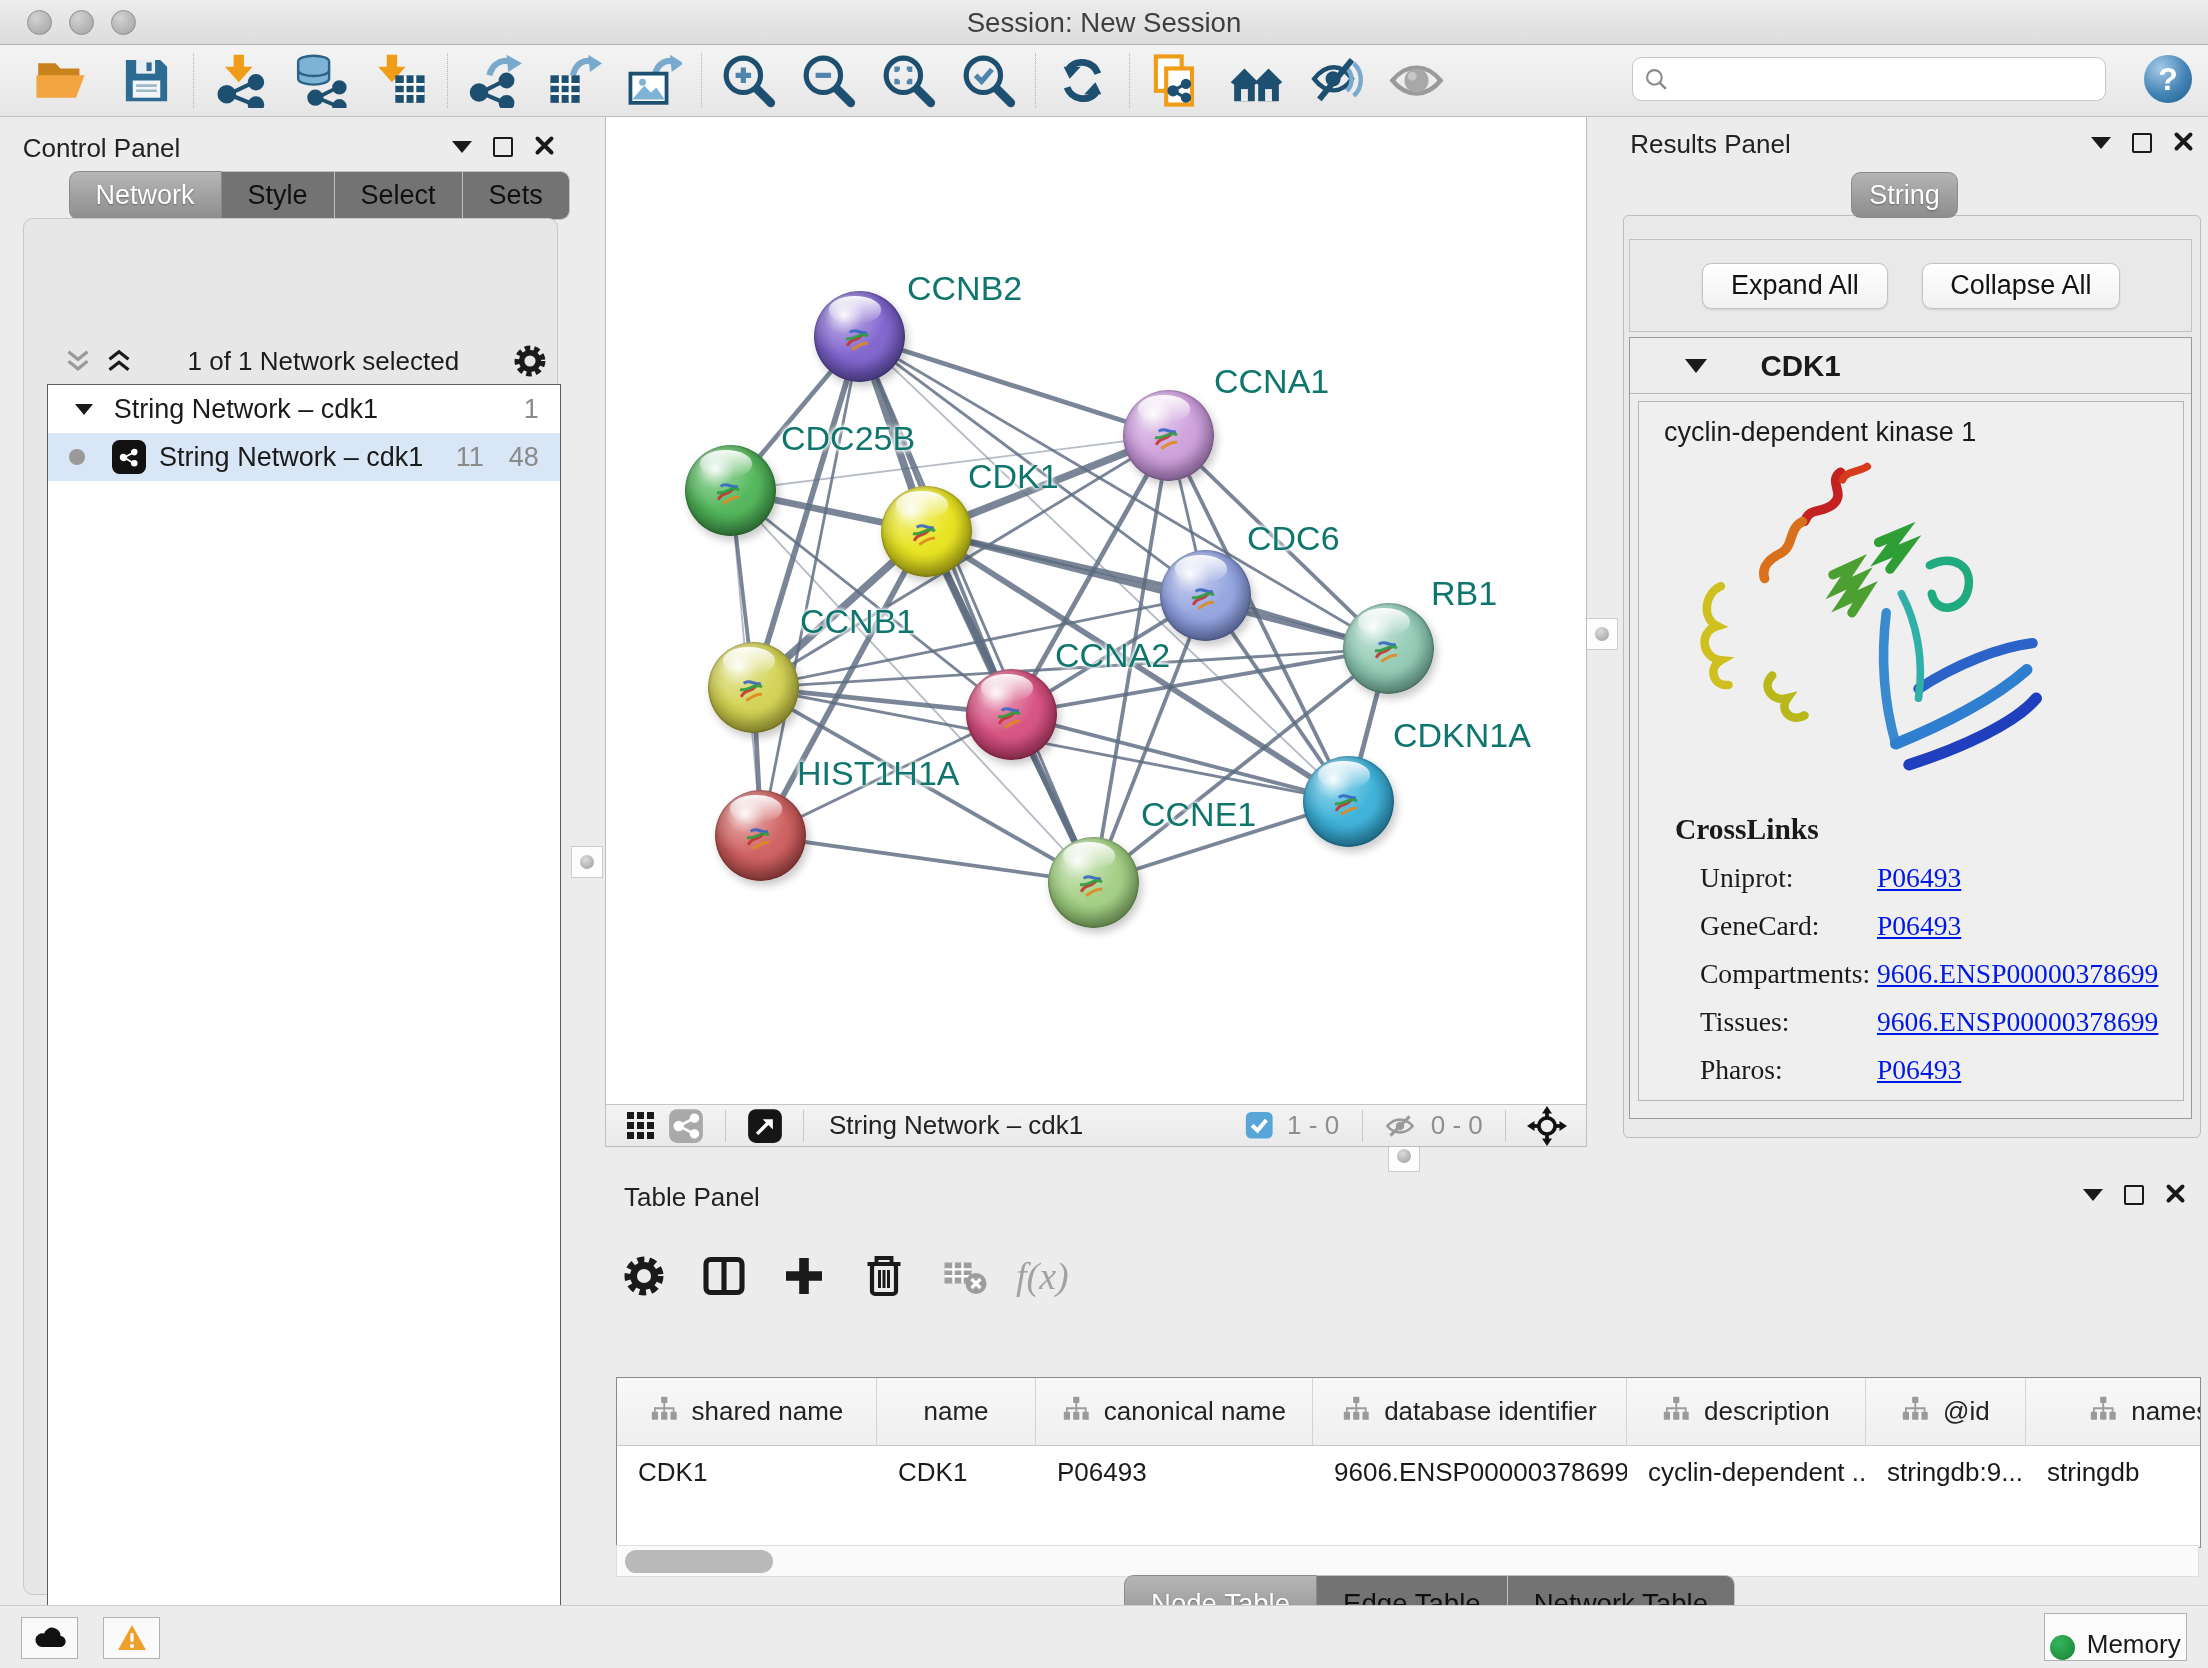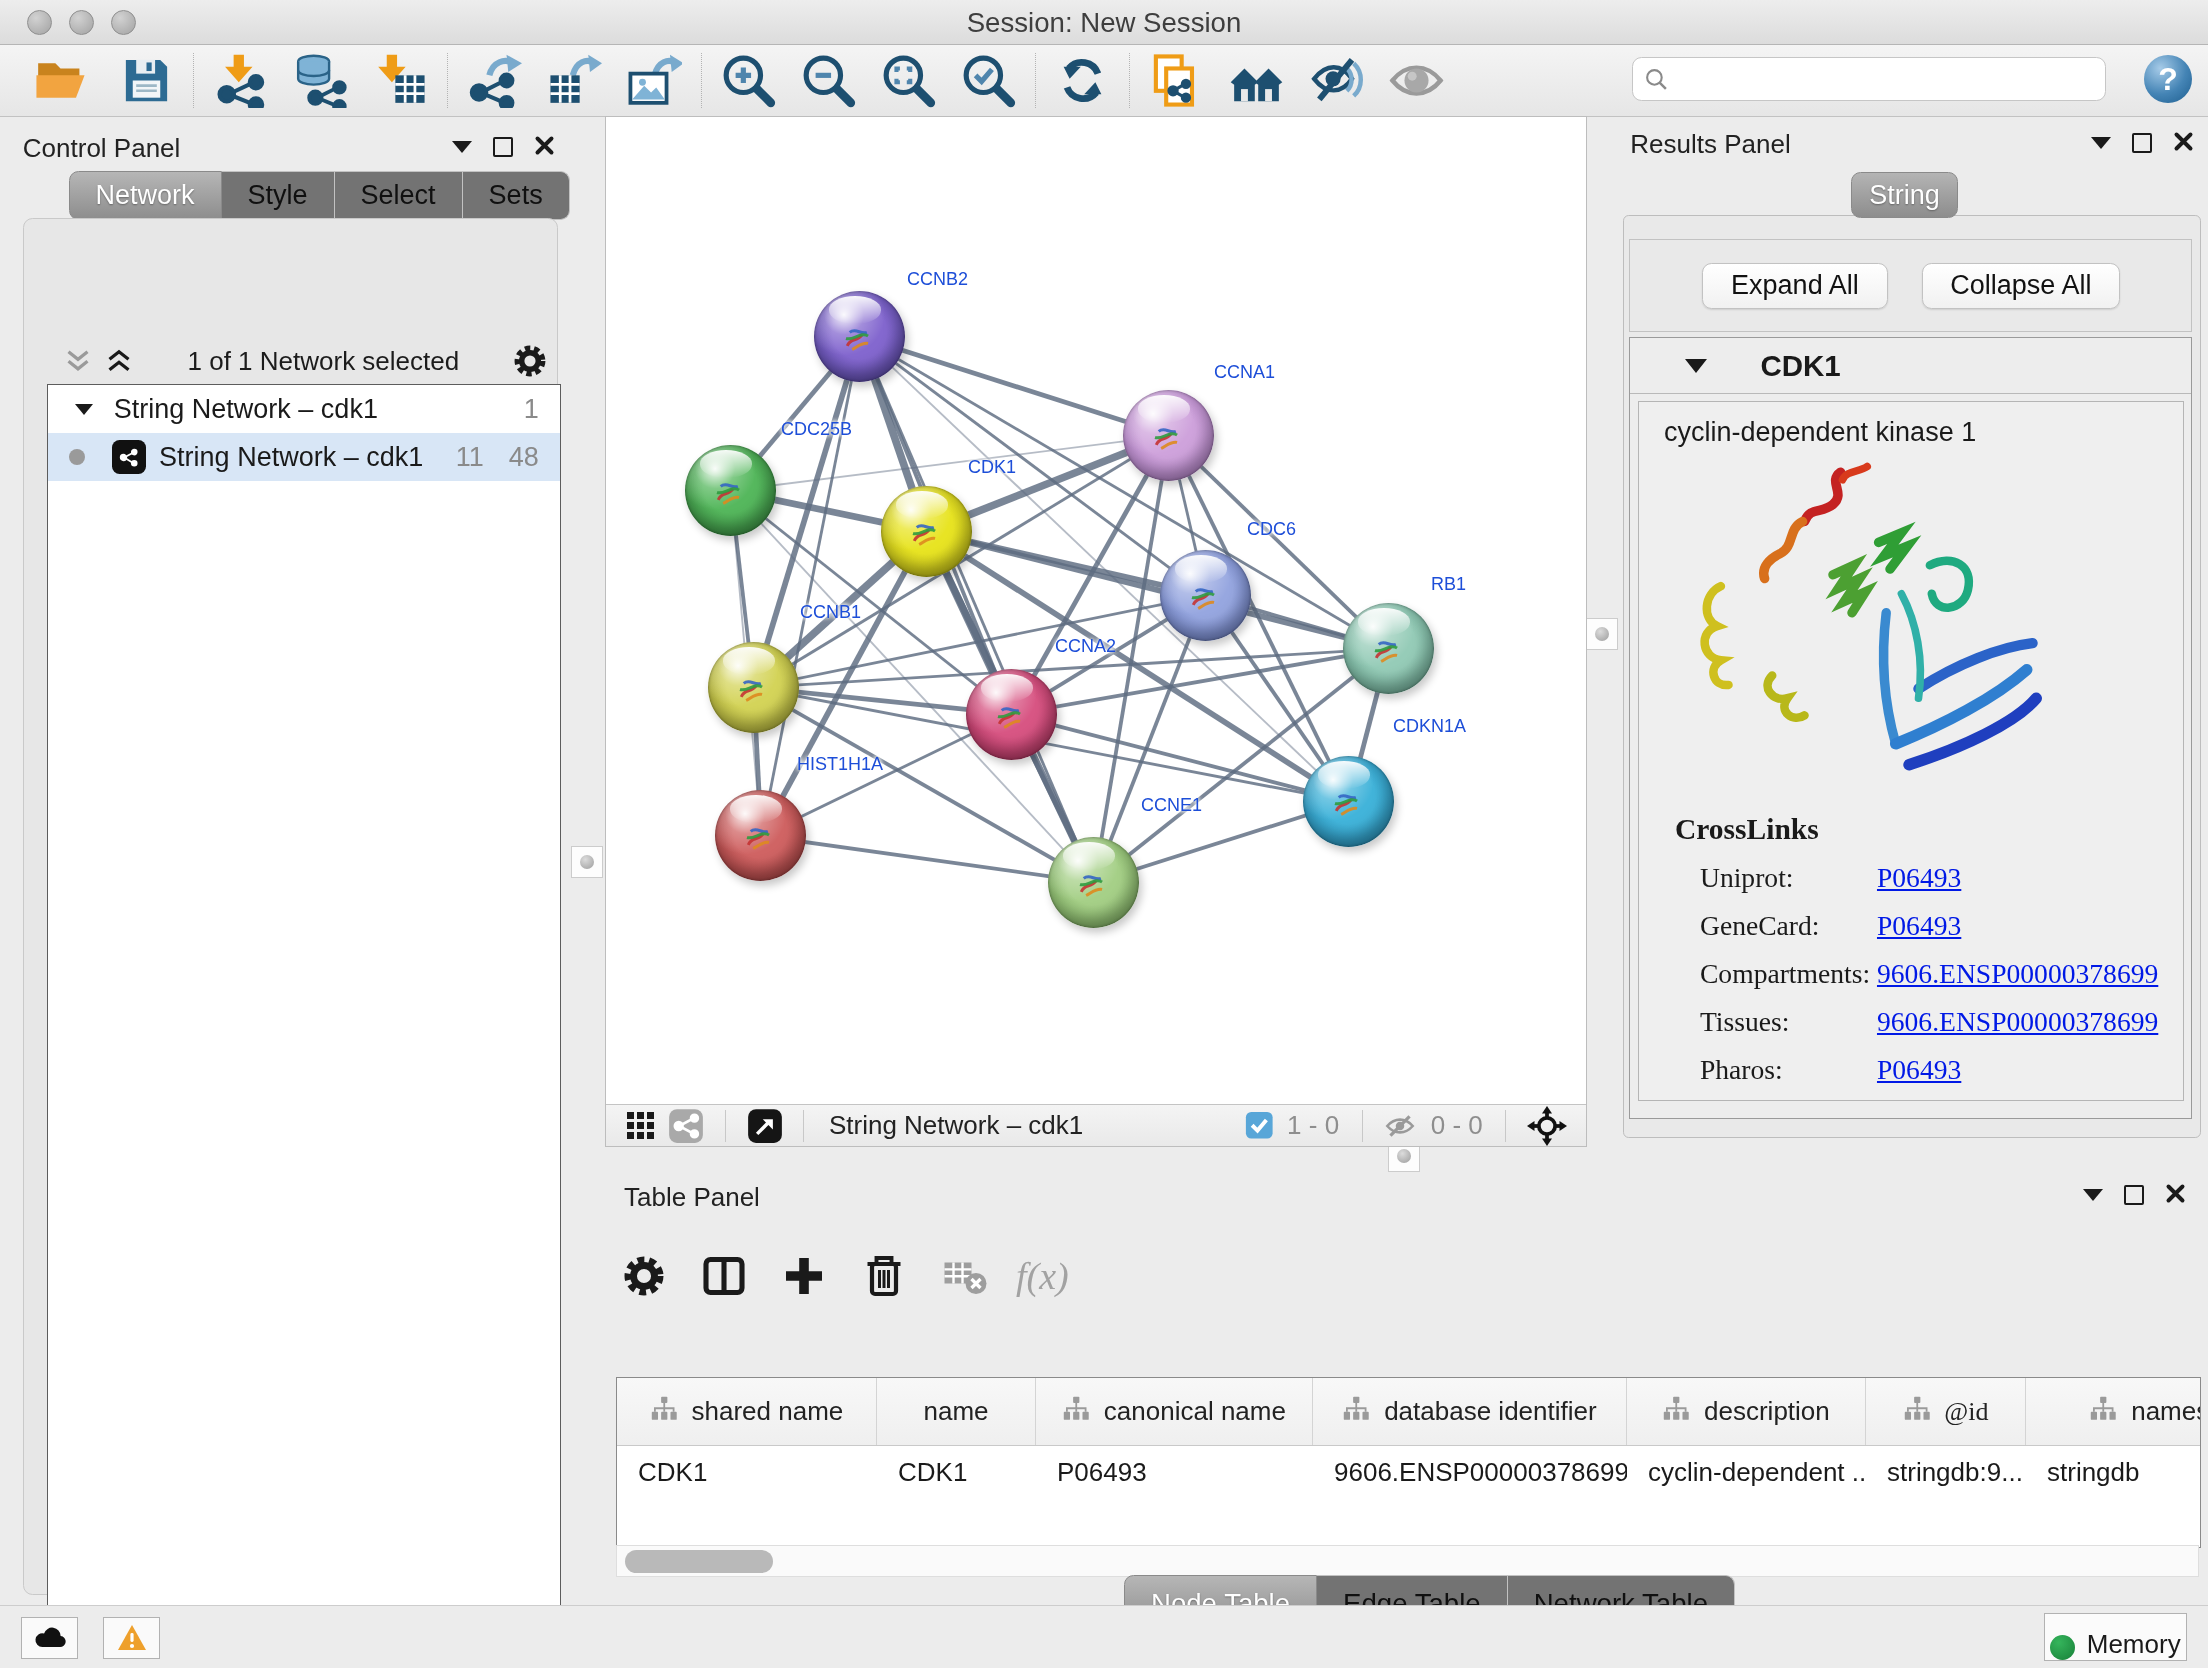--- a/index.html
+++ b/index.html
@@ -71,21 +71,21 @@
   #edges{position:absolute;left:0;top:0;z-index:1;}
   .node{position:absolute;width:91px;height:91px;border-radius:50%;z-index:2;
     background:
       radial-gradient(circle at 33% 26%, rgba(255,255,255,.95) 0%, rgba(255,255,255,.25) 22%, rgba(255,255,255,0) 45%),
       radial-gradient(circle at 50% 45%, var(--c) 40%, var(--d) 95%);
     box-shadow: inset -4.8px -9.5px 15px rgba(0,0,0,.30), inset 0 0 2.9px rgba(0,0,0,.45), 2.9px 4.8px 8.6px rgba(0,0,0,.22);}
   .node::before{content:"";position:absolute;left:16%;top:6%;width:58%;height:30%;border-radius:50%;
     background:linear-gradient(rgba(255,255,255,.95),rgba(255,255,255,0));}
   .node svg.nsq{position:absolute;left:19px;top:23px;width:53px;height:49px;}
   .nsq path{fill:none;stroke-width:2.4;opacity:.9;}
-  .nlabel{position:absolute;z-index:3;font-size:18px;color:#1d4ed8;white-space:nowrap;
+  .nlabel{position:absolute;z-index:3;font-size:34px;color:#0f766e;white-space:nowrap;
     text-shadow:0 0 4.8px #fff,0 0 4.8px #fff,0 0 3.8px #fff;}
   .netfooter{position:absolute;left:0;bottom:0;width:100%;height:42px;box-sizing:border-box;
     background:linear-gradient(#f4f4f4,#e9e9e9);border-top:1px solid #c4c4c4;
     display:flex;align-items:center;padding:0 13.3px;}
   .nfsep{width:0;height:32px;border-left:1px solid #c8c8c8;margin:0 15px;}
   .nftitle{font-size:26px;color:#222;margin-left:9.5px;}
   .nfnum{font-size:26px;color:#8e8e8e;margin:0 7.6px;}
   .nficon{display:flex;align-items:center;justify-content:center;margin:0 5.7px;}
   
   .resppanel{position:absolute;left:1617px;top:116px;width:592px;height:1023px;}
@@ -781,21 +781,21 @@
               <g fill="#9a9a9a">
                 <rect x="12.5" y="3" width="7" height="7" rx="1"></rect>
                 <rect x="2" y="20" width="7" height="9" rx="1"></rect>
                 <rect x="12.5" y="20" width="7" height="9" rx="1"></rect>
                 <rect x="23" y="20" width="7" height="9" rx="1"></rect>
               </g>
               <path d="M16 10v6M5.5 20v-4h21v4M16 14v6" stroke="#9a9a9a" stroke-width="2" fill="none"></path>
             </svg></span>
           <span>description</span>
         </div>
-        <div class="th" style="width: 160px; font-family: Liberation Serif, serif;">
+        <div class="th" style="width: 160px;">
           <span><svg width="28.5" height="28.5" viewBox="0 0 32 32">
               <g fill="#9a9a9a">
                 <rect x="12.5" y="3" width="7" height="7" rx="1"></rect>
                 <rect x="2" y="20" width="7" height="9" rx="1"></rect>
                 <rect x="12.5" y="20" width="7" height="9" rx="1"></rect>
                 <rect x="23" y="20" width="7" height="9" rx="1"></rect>
               </g>
               <path d="M16 10v6M5.5 20v-4h21v4M16 14v6" stroke="#9a9a9a" stroke-width="2" fill="none"></path>
             </svg></span>
           <span>@id</span>

